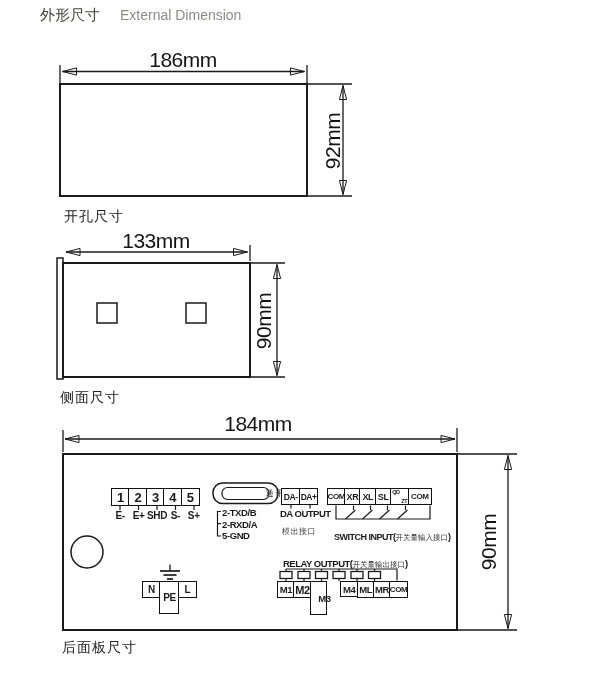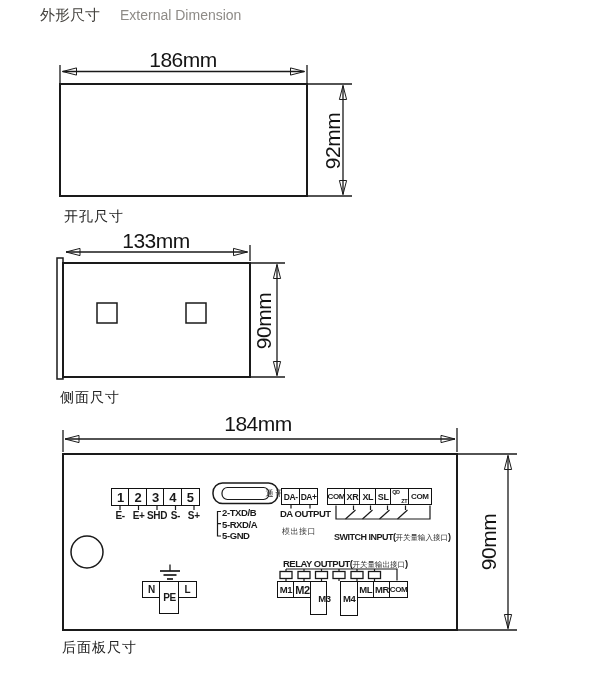--- a/index.html
+++ b/index.html
@@ -167,21 +167,21 @@
   <div class="cellrow" style="left:111px;top:510px;">
     <div class="pincell" style="width:18.4px;">E-</div>
     <div class="pincell" style="width:18.4px;">E+</div>
     <div class="pincell" style="width:18.4px;">SHD</div>
     <div class="pincell" style="width:18.4px;">S-</div>
     <div class="pincell" style="width:18.4px;">S+</div>
   </div>
 
   <div class="commtext" style="left:222px;top:487.5px;width:47px;height:12px;">通讯接口</div>
   <div class="pinline" style="left:222px;top:507px;">2-TXD/B</div>
-  <div class="pinline" style="left:222px;top:518.5px;">5-RXD/A</div>
+  <div class="pinline" style="left:222px;top:518.5px;">2-RXD/A</div>
   <div class="pinline" style="left:222px;top:530px;">5-GND</div>
 
   <div class="cellrow" style="left:281px;top:488px;">
     <div class="cell" style="width:19.5px;height:17px;font-size:8.5px;">DA-</div>
     <div class="cell" style="width:19.5px;height:17px;font-size:8.5px;">DA+</div>
   </div>
   <div class="tlabel en-b" style="left:280px;top:508px;">DA OUTPUT</div>
   <div class="zh-tiny" style="left:282px;top:525.5px;">模出接口</div>
 
   <div class="cellrow" style="left:327px;top:488px;">
@@ -205,19 +205,19 @@
     <div class="cell" style="width:19px;height:17px;font-size:10px;">L</div>
   </div>
 
   <div class="tlabel" style="left:283px;top:553px;">
     <span class="en-b">RELAY OUTPUT(</span><span class="zh-s">开关量输出接口</span><span class="en-b">)</span>
   </div>
   <div class="cellrow" style="left:277px;top:581px;">
     <div class="cell" style="width:18px;height:17px;font-size:9.5px;">M1</div>
     <div class="cell" style="width:18px;height:17px;font-size:11px;">M2</div>
     <div class="cell" style="width:17.5px;height:34px;font-size:9.5px;padding-left:12px;">M3</div>
-    <div class="cell" style="width:18px;height:35px;font-size:9.5px;margin-left:13px;">M4</div>
+    <div class="cell" style="width:18px;height:16px;font-size:9.5px;margin-left:13px;">M4</div>
     <div class="cell" style="width:18px;height:17px;font-size:9.5px;">ML</div>
     <div class="cell" style="width:17.5px;height:17px;font-size:9.5px;">MR</div>
     <div class="cell" style="width:19px;height:17px;font-size:8px;">COM</div>
   </div>
 
 </div>
 
 </body></html>

